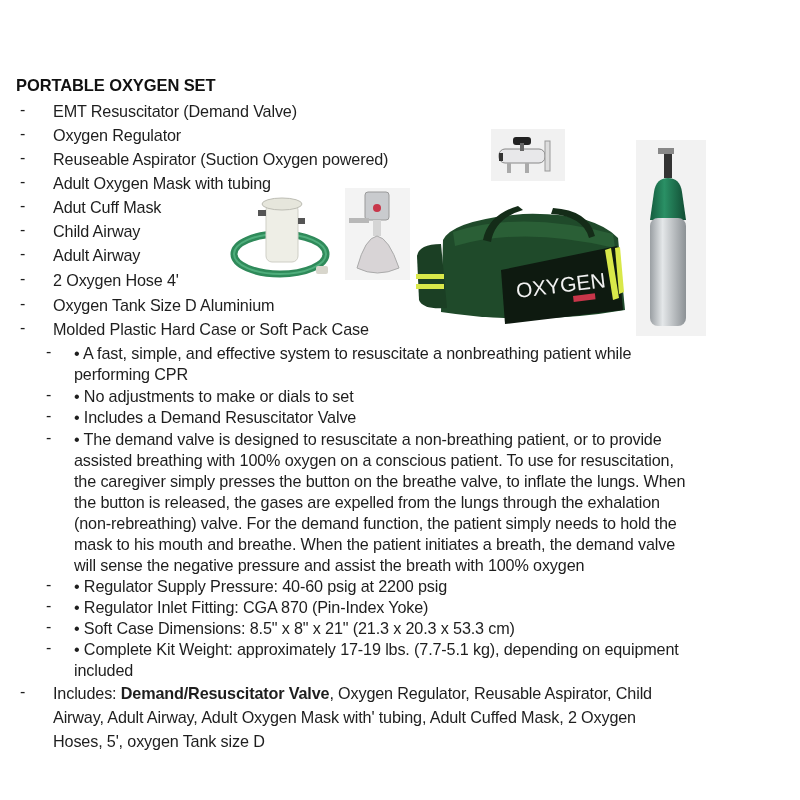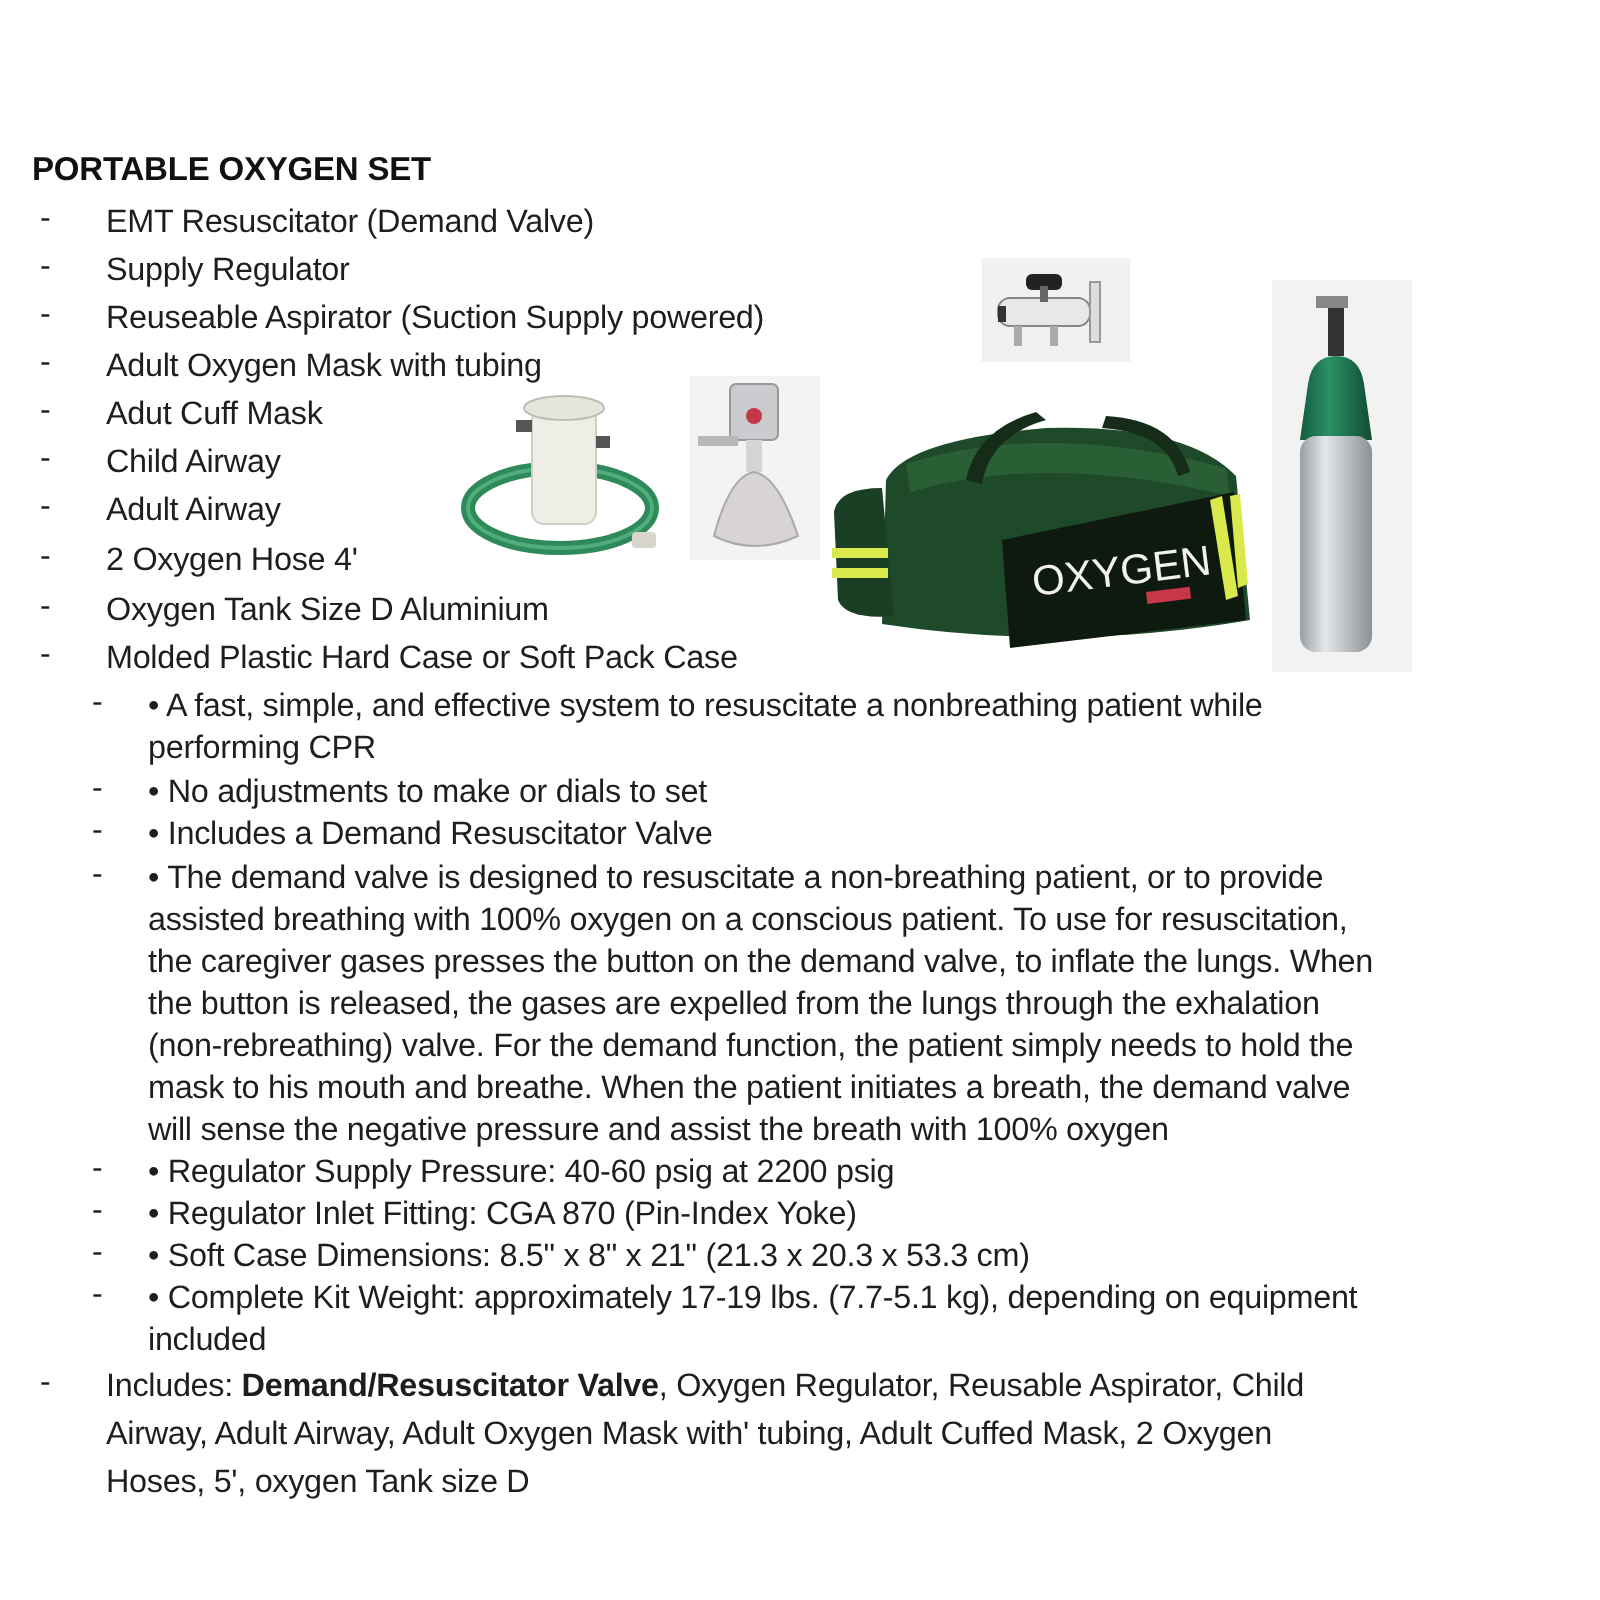--- a/index.html
+++ b/index.html
@@ -25,23 +25,23 @@
 <body>
 
 <div class="doc">
 
   <div class="title">PORTABLE OXYGEN SET</div>
 
   <div>
     <span class="dash" style="top:89px">-</span>
     <div class="line l1" style="top:89px">EMT  Resuscitator (Demand Valve)</div>
     <span class="dash" style="top:113px">-</span>
-    <div class="line l1" style="top:113px">Supply Regulator</div>
+    <div class="line l1" style="top:113px">Oxygen Regulator</div>
     <span class="dash" style="top:137px">-</span>
-    <div class="line l1" style="top:137px">Reuseable Aspirator (Suction Supply powered)</div>
+    <div class="line l1" style="top:137px">Reuseable Aspirator (Suction Oxygen powered)</div>
     <span class="dash" style="top:161px">-</span>
     <div class="line l1" style="top:161px">Adult Oxygen Mask with tubing</div>
     <span class="dash" style="top:185px">-</span>
     <div class="line l1" style="top:185px">Adut Cuff Mask</div>
     <span class="dash" style="top:209px">-</span>
     <div class="line l1" style="top:209px">Child Airway</div>
     <span class="dash" style="top:233px">-</span>
     <div class="line l1" style="top:233px">Adult Airway</div>
     <span class="dash" style="top:258px">-</span>
     <div class="line l1" style="top:258px">2 Oxygen Hose 4'</div>
@@ -58,21 +58,21 @@
 
     <span class="dash2" style="top:374px">-</span>
     <div class="line l2" style="top:374px">• No adjustments to make or dials to set</div>
 
     <span class="dash2" style="top:395px">-</span>
     <div class="line l2" style="top:395px">• Includes a Demand Resuscitator Valve</div>
 
     <span class="dash2" style="top:417px">-</span>
     <div class="line l2" style="top:417px">• The  demand valve is designed to resuscitate a non-breathing patient, or to provide</div>
     <div class="line l2" style="top:438px">assisted breathing with 100% oxygen on a conscious patient. To use for resuscitation,</div>
-    <div class="line l2" style="top:459px">the caregiver gases presses the button on the demand valve, to inflate the lungs. When</div>
+    <div class="line l2" style="top:459px">the caregiver simply presses the button on the breathe valve, to inflate the lungs. When</div>
     <div class="line l2" style="top:480px">the button is released, the gases are expelled from the lungs through the exhalation</div>
     <div class="line l2" style="top:501px">(non-rebreathing) valve. For the demand function, the patient simply needs to hold the</div>
     <div class="line l2" style="top:522px">mask to his mouth and breathe. When the patient initiates a breath, the demand valve</div>
     <div class="line l2" style="top:543px">will sense the negative pressure and assist the breath with  100% oxygen</div>
 
     <span class="dash2" style="top:564px">-</span>
     <div class="line l2" style="top:564px">• Regulator Supply Pressure: 40-60  psig at 2200 psig</div>
 
     <span class="dash2" style="top:585px">-</span>
     <div class="line l2" style="top:585px">• Regulator Inlet Fitting: CGA 870 (Pin-Index  Yoke)</div>

